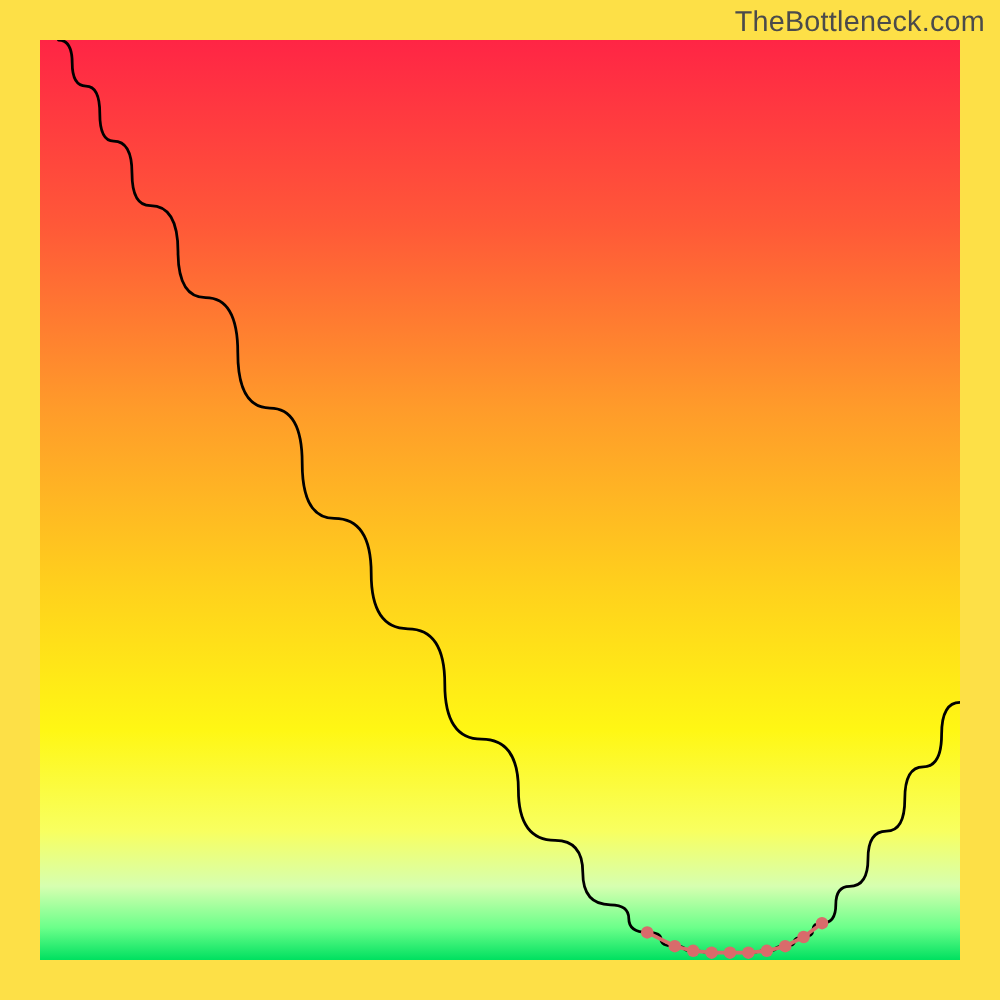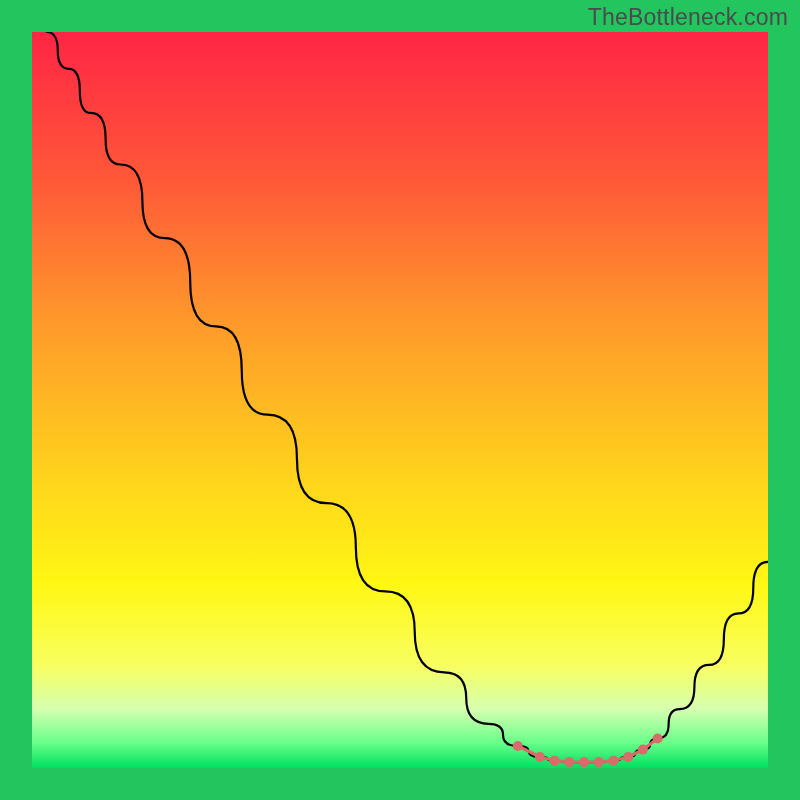--- a/index.html
+++ b/index.html
@@ -1,21 +1,21 @@
 <!DOCTYPE html>
 <html><head>
 <meta charset="utf-8">
 <style>
   * { margin: 0; padding: 0; box-sizing: border-box; }
   html, body { width: 800px; height: 800px; overflow: hidden; background: #000; }
   .frame {
     position: relative;
     width: 800px;
     height: 800px;
-    background: #22c55e;
+    background: #fde047;
   }
   .watermark {
     position: absolute;
     top: 4px;
     right: 12px;
     font-family: Arial, Helvetica, sans-serif;
     font-size: 23px;
     font-weight: 500;
     color: #4b4b4b;
     letter-spacing: 0.2px;

